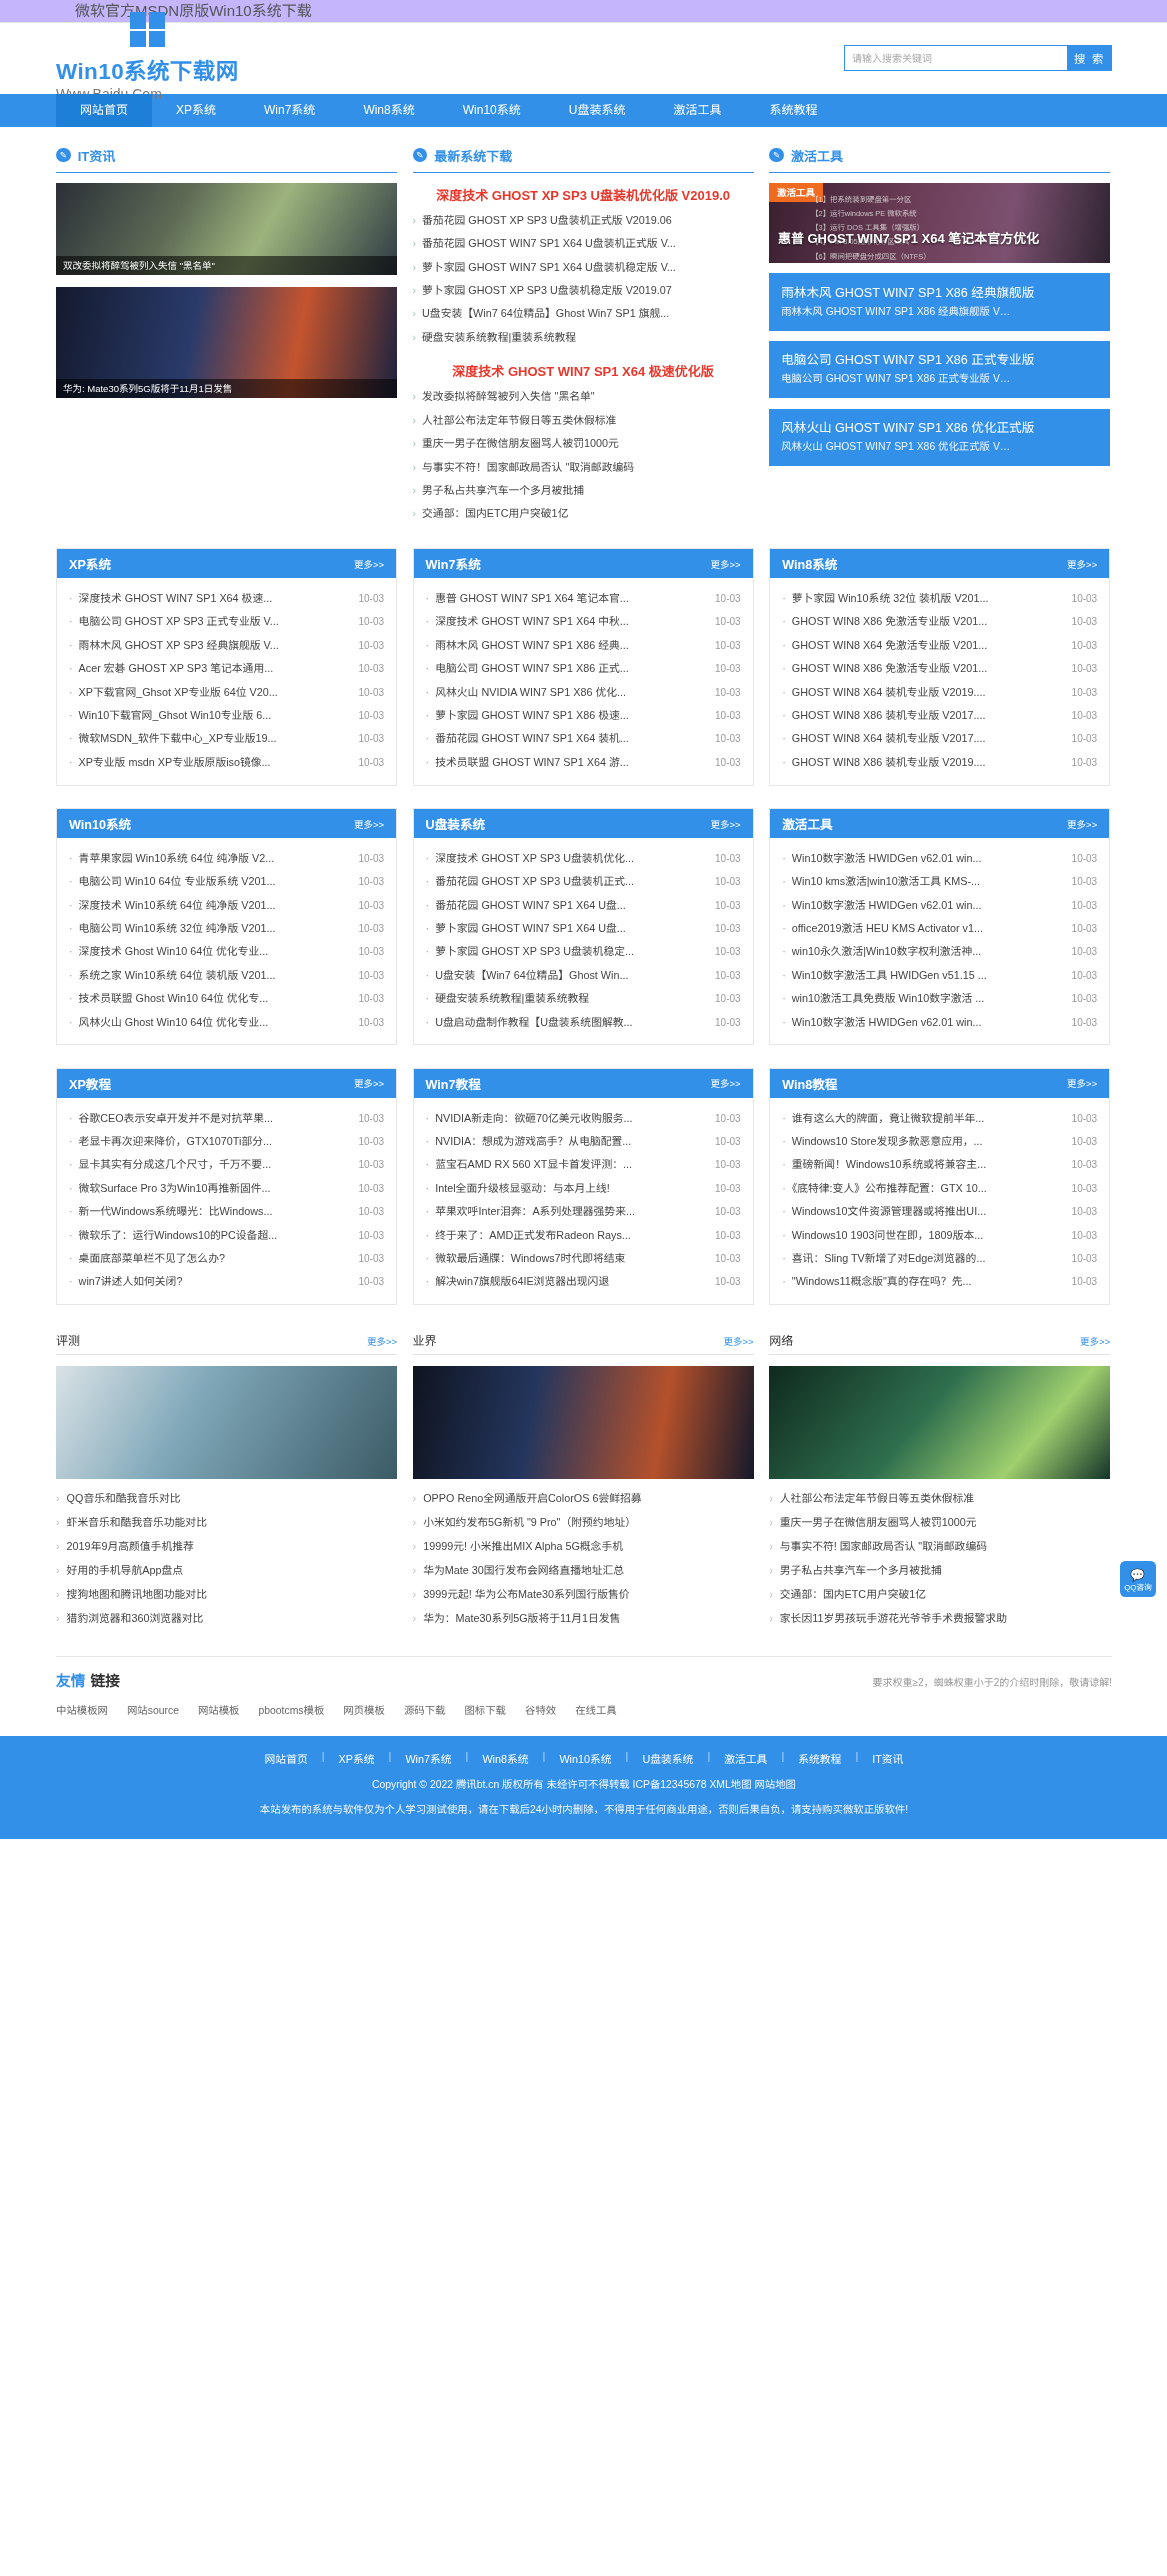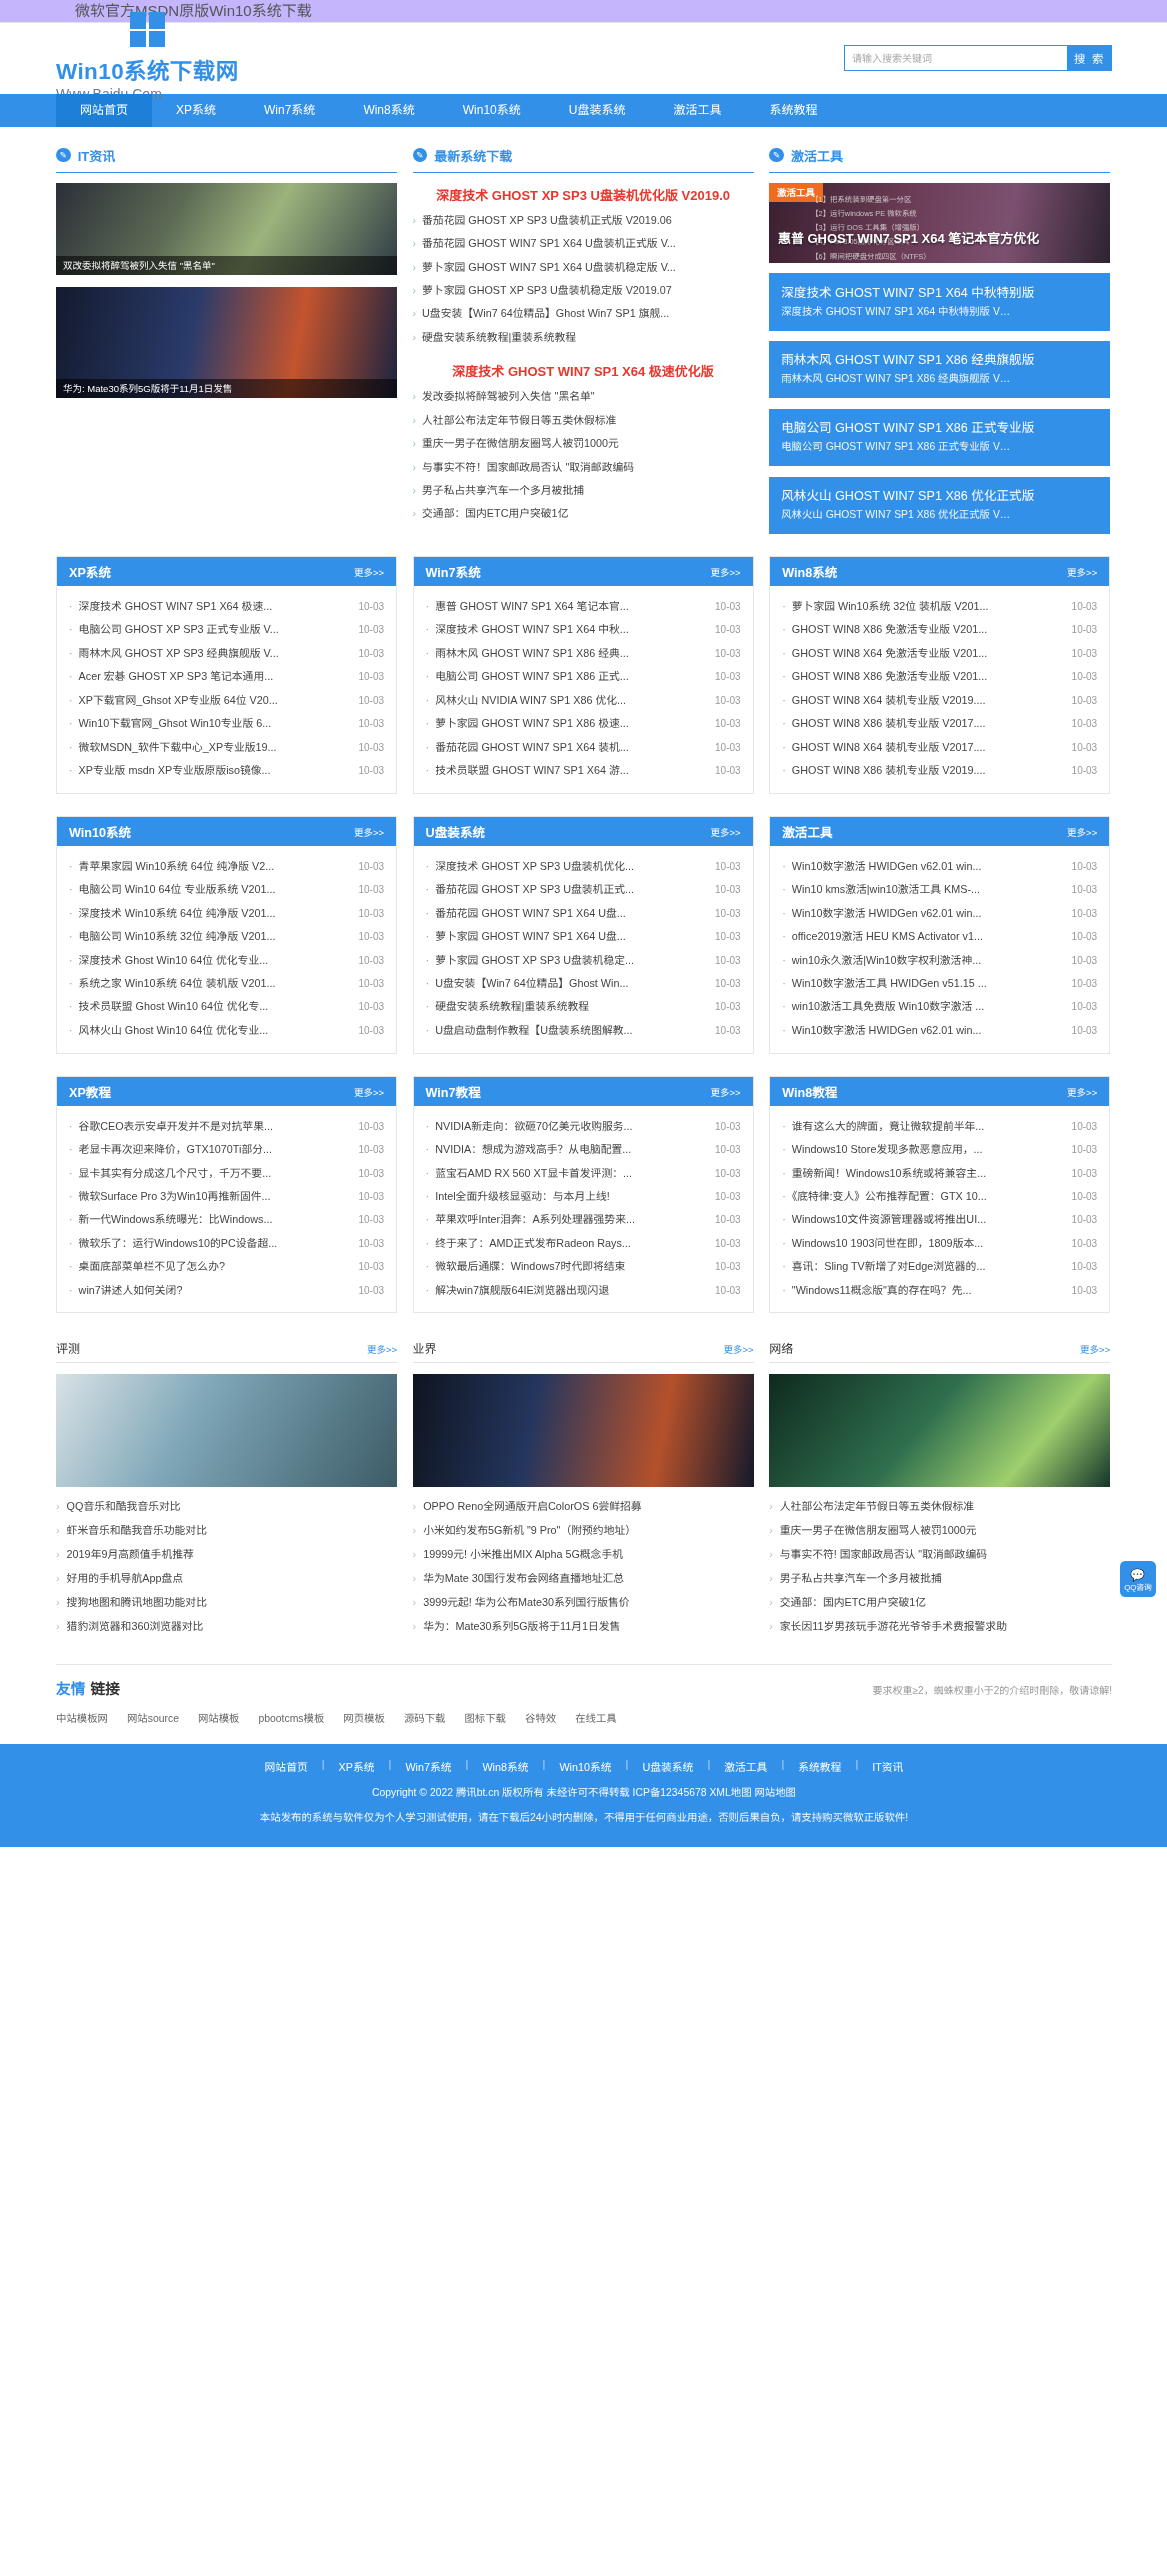--- a/index.html
+++ b/index.html
@@ -251,24 +251,20 @@
         <div class="small" id="hero-menu">
             <div>【1】把系统装到硬盘第一分区</div>
             <div>【2】运行windows PE 微软系统</div>
             <div>【3】运行 DOS 工具集（增强版）</div>
             <div>【4】PM 8.05图形化分区工具</div>
             <div>【6】瞬间把硬盘分成四区（NTFS）</div>
           </div>
         <div class="big">惠普 GHOST WIN7 SP1 X64 笔记本官方优化</div>
       </div>
       <div id="promo-cards">
-          <div class="promo-card">
-            <div class="pc-t">深度技术 GHOST WIN7 SP1 X64 中秋特别版</div>
-            <div class="pc-s">深度技术 GHOST WIN7 SP1 X64 中秋特别版 V…</div>
-          </div>
           <div class="promo-card">
             <div class="pc-t">雨林木风 GHOST WIN7 SP1 X86 经典旗舰版</div>
             <div class="pc-s">雨林木风 GHOST WIN7 SP1 X86 经典旗舰版 V…</div>
           </div>
           <div class="promo-card">
             <div class="pc-t">电脑公司 GHOST WIN7 SP1 X86 正式专业版</div>
             <div class="pc-s">电脑公司 GHOST WIN7 SP1 X86 正式专业版 V…</div>
           </div>
           <div class="promo-card">
             <div class="pc-t">风林火山 GHOST WIN7 SP1 X86 优化正式版</div>

